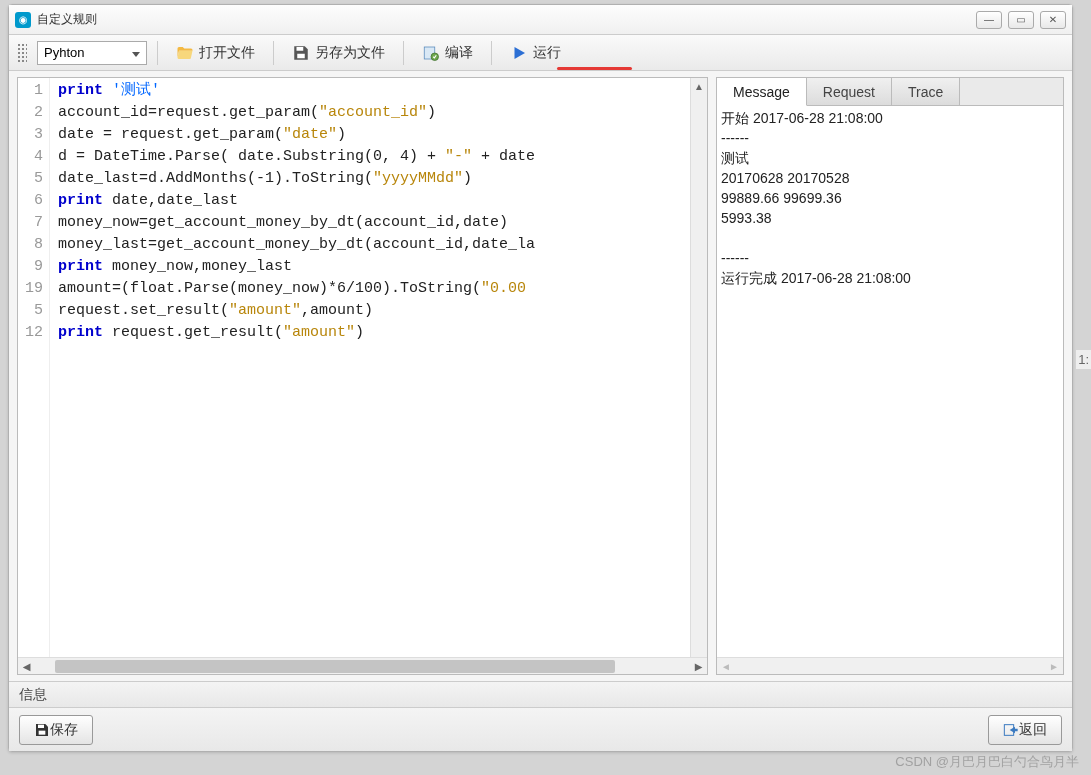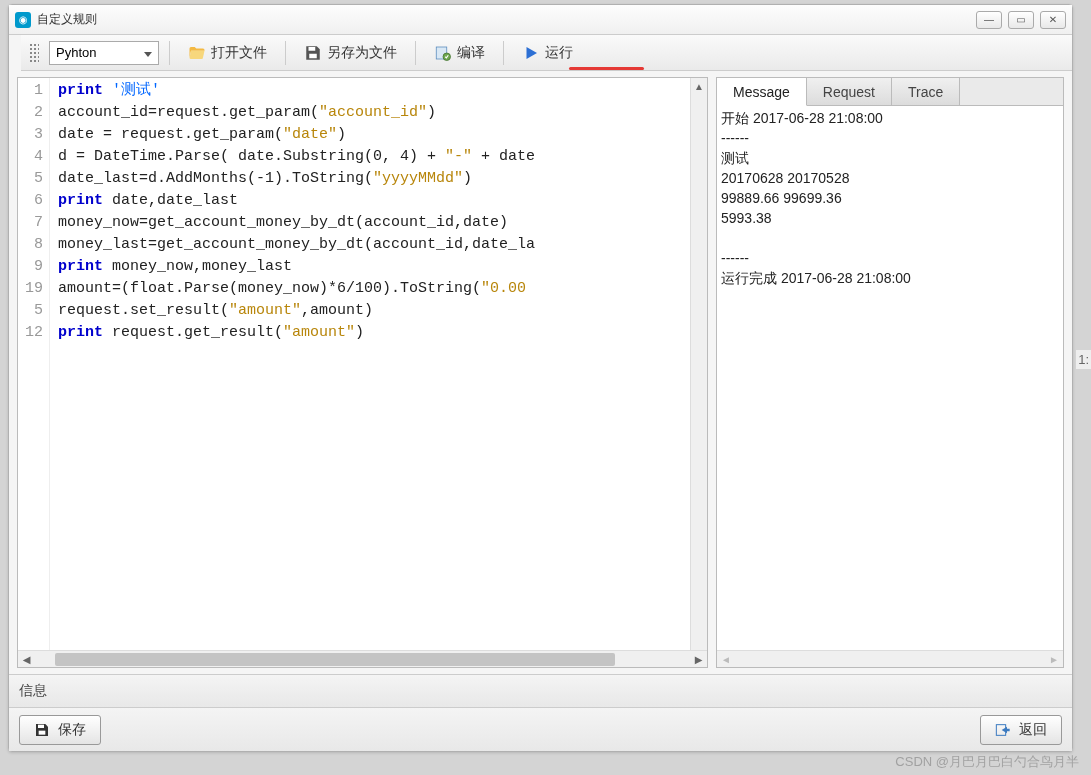--- a/index.html
+++ b/index.html
@@ -215,41 +215,40 @@
   border-top: 1px solid #ddd;
   display:flex;align-items:center;justify-content:space-between;
   color:#bbb;font-size:10px;padding:0 4px;
 }
 .info-bar {
   height: 26px;
   border-top: 1px solid #ccc;
   background: linear-gradient(#f4f4f4,#e8e8e8);
   display: flex;
   align-items: center;
-  padding: 16px 10px;
+  padding: 9px 10px;
   color: #444;
   font-size: 14px;
 }
 .footer {
   height: 44px;
   border-top: 1px solid #ccc;
   background: linear-gradient(#f4f4f4,#e8e8e8);
   display: flex;
   align-items: center;
   padding: 0 10px;
   justify-content: space-between;
 }
 .btn {
   height: 30px;
   padding: 0 14px;
   border: 1px solid #999;
   border-radius: 3px;
   background: linear-gradient(#fff,#e4e4e4);
   display: flex; align-items: center;
-  gap: 8px;
   color: #333;
   font-size: 14px;
 }
 .btn .ic { width:16px;height:16px;display:flex;align-items:center;justify-content:center; }
 .watermark {
   position: absolute;
   bottom: 4px; right: 12px;
   color: rgba(100,100,100,0.45);
   font-size: 13px;
 }
@@ -268,21 +267,21 @@
   <div class="titlebar">
     <div class="title-icon">◉</div>
     <div class="title-text">自定义规则</div>
     <div class="win-btns">
       <div class="win-btn">—</div>
       <div class="win-btn">▭</div>
       <div class="win-btn">✕</div>
     </div>
   </div>
 
-  <div class="toolbar" style="position:relative;margin-left:12px;">
+  <div class="toolbar" style="position:relative;">
     <div class="grip"></div>
     <div class="lang-select">
       <span>Pyhton</span>
     </div>
     <div class="tb-sep"></div>
     <div class="tb-btn">
       <span class="ic">
         <svg width="18" height="18" viewBox="0 0 24 24">
             <path fill="#f4b942" d="M2 6a2 2 0 0 1 2-2h5l2 2h9a2 2 0 0 1 2 2v1H4l-2 9V6z"></path>
             <path fill="#f7d77c" d="M4 9h18l-2 9a2 2 0 0 1-2 2H4a2 2 0 0 1-2-2l2-9z"></path>

